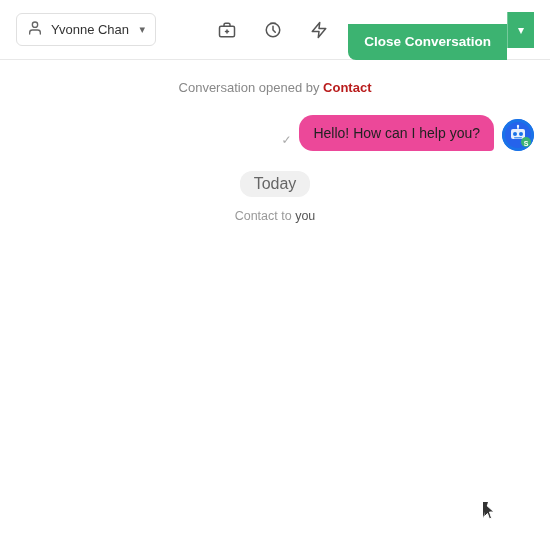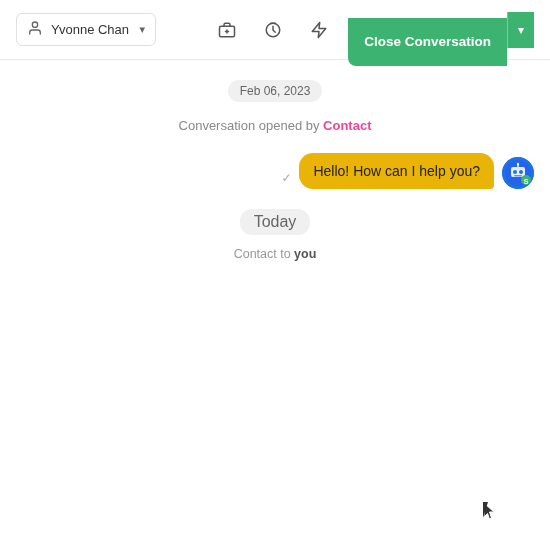--- a/index.html
+++ b/index.html
@@ -71,21 +71,21 @@
       overflow: hidden;
     }
     .close-btn-main {
       background: #3cb371;
       color: #fff;
       border: none;
       padding: 8px 16px;
       font-size: 13.5px;
       font-weight: 600;
       cursor: pointer;
-      height: 48px;
+      height: 36px;
       margin-top: 24px;
     }
     .close-btn-arrow {
       background: #3cb371;
       color: #fff;
       border: none;
       border-left: 1px solid rgba(255,255,255,0.3);
       padding: 8px 10px;
       cursor: pointer;
       height: 36px;
@@ -112,42 +112,42 @@
       border-radius: 12px;
       margin-bottom: 16px;
     }
 
     .system-msg {
       color: #888;
       font-size: 13px;
       margin-bottom: 20px;
     }
     .system-msg .contact-highlight {
-      color: #ec4899;
+      color: #b91c1c;
       font-weight: 600;
     }
 
     .message-row {
       display: flex;
       align-items: flex-end;
       justify-content: flex-end;
       width: 100%;
       padding: 0 16px;
       margin-bottom: 4px;
       gap: 8px;
     }
 
     .check-icon {
       color: #aaa;
       font-size: 12px;
       margin-bottom: 4px;
     }
 
     .message-bubble {
-      background: #eab308;
+      background: #ec4899;
       color: #222;
       border-radius: 14px 14px 4px 14px;
       padding: 10px 14px;
       font-size: 14px;
       max-width: 280px;
     }
 
     .avatar-bot {
       width: 32px;
       height: 32px;
@@ -171,21 +171,21 @@
       margin: 16px 0 8px;
     }
 
     .assigned-msg {
       color: #999;
       font-size: 12.5px;
       margin-top: 4px;
     }
     .assigned-msg .you-text {
       color: #555;
-      font-weight: 700;
+      font-weight: 400;
     }
 
     
     .cursor {
       position: absolute;
       bottom: 30px;
       right: 55px;
       width: 12px;
       height: 18px;
       pointer-events: none;
@@ -244,21 +244,20 @@
       <button class="close-btn-main">Close Conversation</button>
       <button class="close-btn-arrow">
         <span>▾</span>
       </button>
     </div>
   </div>
 </div>
 
 <div class="chat-area">
 
-  <div class="date-badge">Feb 06, 2023</div>
 
   <div class="system-msg">
     <span>Conversation opened by </span><span class="contact-highlight">Contact</span>
   </div>
 
   <div class="message-row">
     <span class="check-icon">✓</span>
     <div class="message-bubble">Hello! How can I help you?</div>
 
     <div class="avatar-bot">

